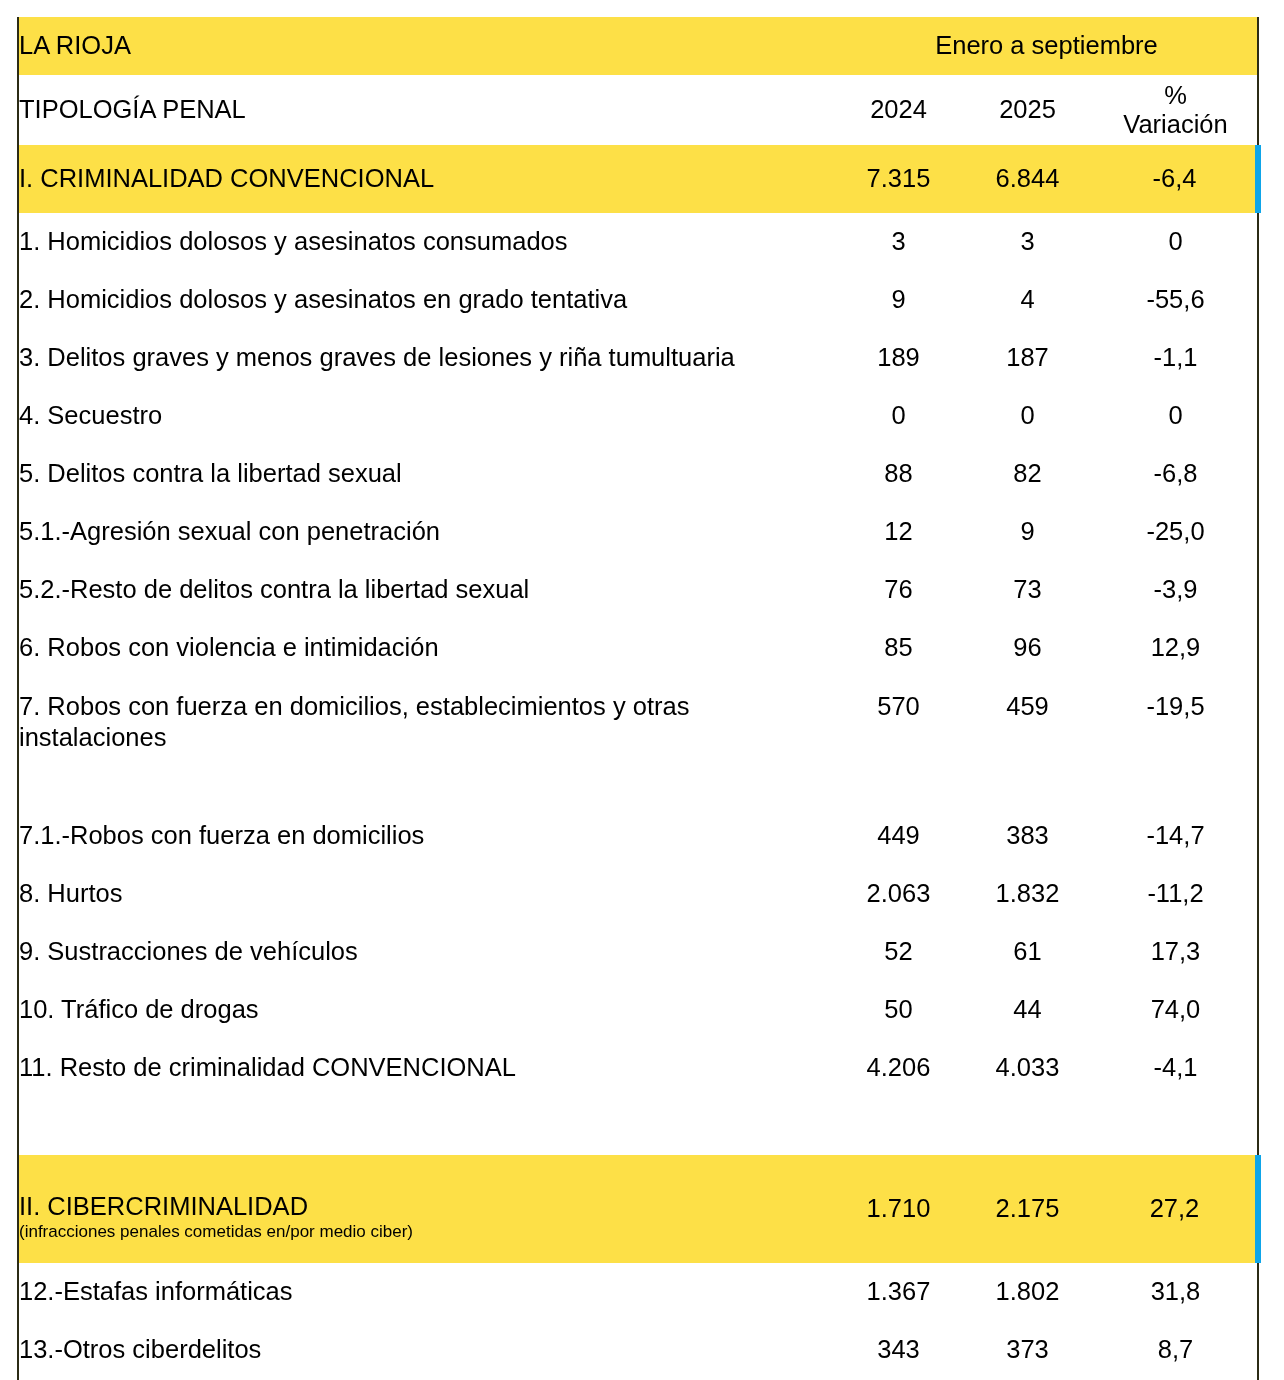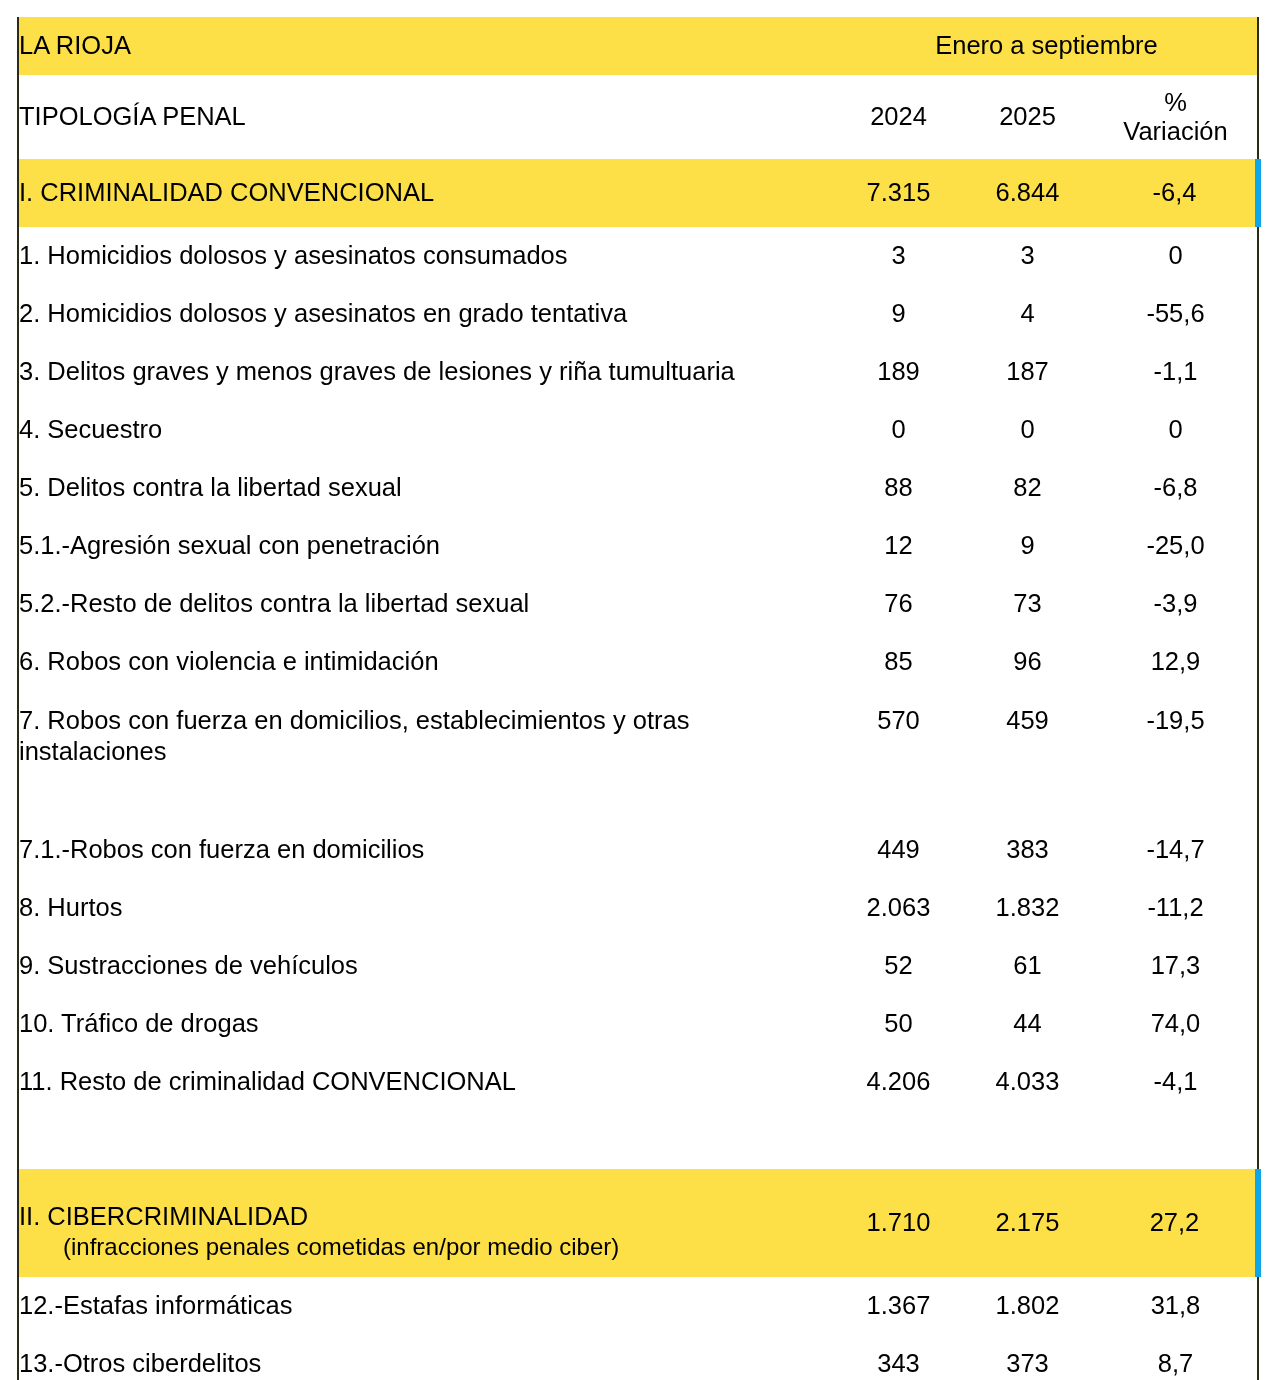--- a/index.html
+++ b/index.html
@@ -57,21 +57,21 @@
   .num.last { border-right: 2px solid #2b2b15; }
 
   
   .band td { background: #fde047; }
 
   
   .row-title td   { border-top: 2px solid #2b2b15; border-bottom: 2px solid #2b2b15; height: 58px; }
   .row-title td.lbl  { border-left: 2px solid #2b2b15; }
   .row-title td.last { border-right: 2px solid #2b2b15; }
 
-  .row-colhead td { border-bottom: 2px solid #2b2b15; height: 84px; }
+  .row-colhead td { border-bottom: 2px solid #2b2b15; height: 70px; }
   .row-colhead td.lbl  { border-left: 2px solid #2b2b15; }
   .row-colhead td.last { border-right: 2px solid #2b2b15; }
 
   .row-section td { border-bottom: 2px solid #2b2b15; height: 68px; }
   .row-section td.lbl  { border-left: 2px solid #2b2b15; }
   .row-section td.last { border-right: 6px solid #0ea5e9; }
 
   .row-section-tall td { height: 108px; }
 
   .row-data td { height: 58px; }
@@ -101,22 +101,21 @@
   .var-head {
     text-align: center;
     line-height: 1.12;
     border-right: 2px solid #2b2b15;
   }
   .var-head .l1 { display: block; }
   .var-head .l2 { display: block; }
 
   .section-sub {
     display: block;
-    font-size: 24px;
-    padding-left: 44px;
+    font-size: 17px;
   }
   .section-main { display: block; margin-top: 16px; }
 
   .blank-filler { height: 22px; }
   .blank-filler td.lbl { border-left: 2px solid #2b2b15; }
   .blank-filler td.last { border-right: 2px solid #2b2b15; }
 </style>
 </head>
 <body>
 

